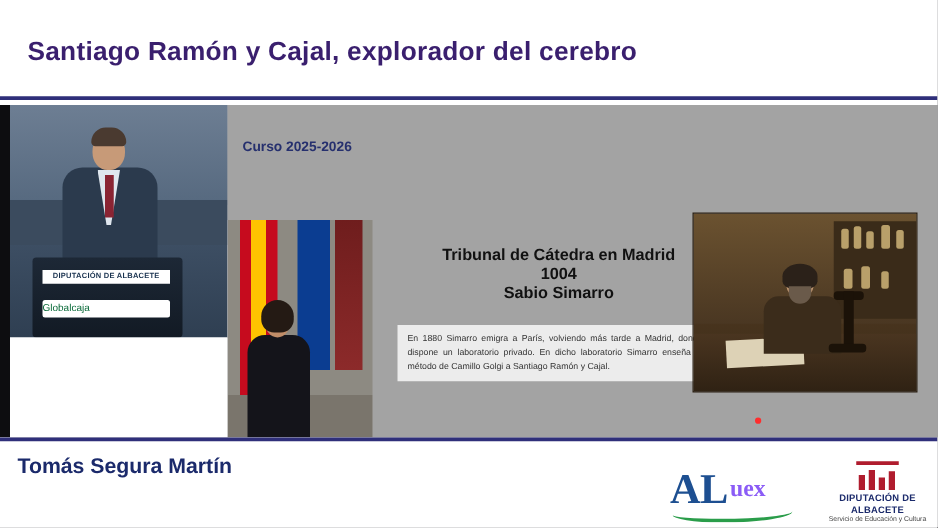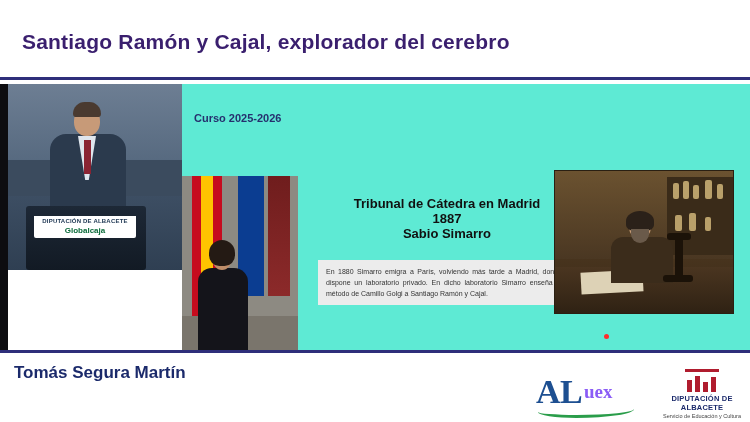--- a/index.html
+++ b/index.html
@@ -132,29 +132,28 @@
     background: #ffffff;
     font-size: 6px;
     color: #19324f;
     text-align: center;
     line-height: 11px;
     font-weight: bold;
     letter-spacing: 0.2px;
   }
   .podium-band2 {
     position: absolute;
-    left: 26px; top: 140px;
+    left: 26px; top: 156px;
     width: 102px; height: 14px;
     background: #ffffff;
     border-radius: 2px;
     font-size: 8px;
     color: #0b6b3a;
-    text-align: center;
     line-height: 14px;
-    font-weight: bold;
+    font-weight: normal;
   }
   .cam-tree {
     position: absolute;
     left: 0; top: 186px;
     width: 174px; height: 80px;
     background: #ffffff;
   }
 
   
   .flag-panel {
@@ -212,21 +211,21 @@
     background: #7a756c;
   }
 
   
   .slide {
     position: absolute;
     left: 182px;
     top: 0;
     width: 568px;
     height: 266px;
-    background: #5eead4;
+    background: #a3a3a3;
   }
   .slide-course {
     position: absolute;
     left: 12px;
     top: 28px;
     font-size: 11px;
     color: #26306e;
     font-weight: bold;
   }
   .slide-title {
@@ -436,21 +435,21 @@
   <div class="header">
     <div class="header-title">Santiago Ramón y Cajal, explorador del cerebro</div>
   </div>
 
   <div class="main-area">
 
     <div class="slide">
       <div class="slide-course">Curso 2025-2026</div>
       <div class="slide-sub1">
         <span>Tribunal de Cátedra en Madrid</span><br>
-        <span>1887</span><br>
+        <span>1004</span><br>
         <span>Sabio Simarro</span>
       </div>
       <div class="slide-paragraph">En 1880 Simarro emigra a París, volviendo más tarde a Madrid, donde dispone un laboratorio privado. En dicho laboratorio Simarro enseña el método de Camillo Golgi a Santiago Ramón y Cajal.</div>
 
       <div class="slide-photo">
         <div class="photo-wall"></div>
         <div class="photo-shelf"></div>
         <div class="photo-bottles">
           <span style="left:118px; top:12px; width:6px; height:16px;"></span>
           <span style="left:128px; top:10px; width:6px; height:18px;"></span>

